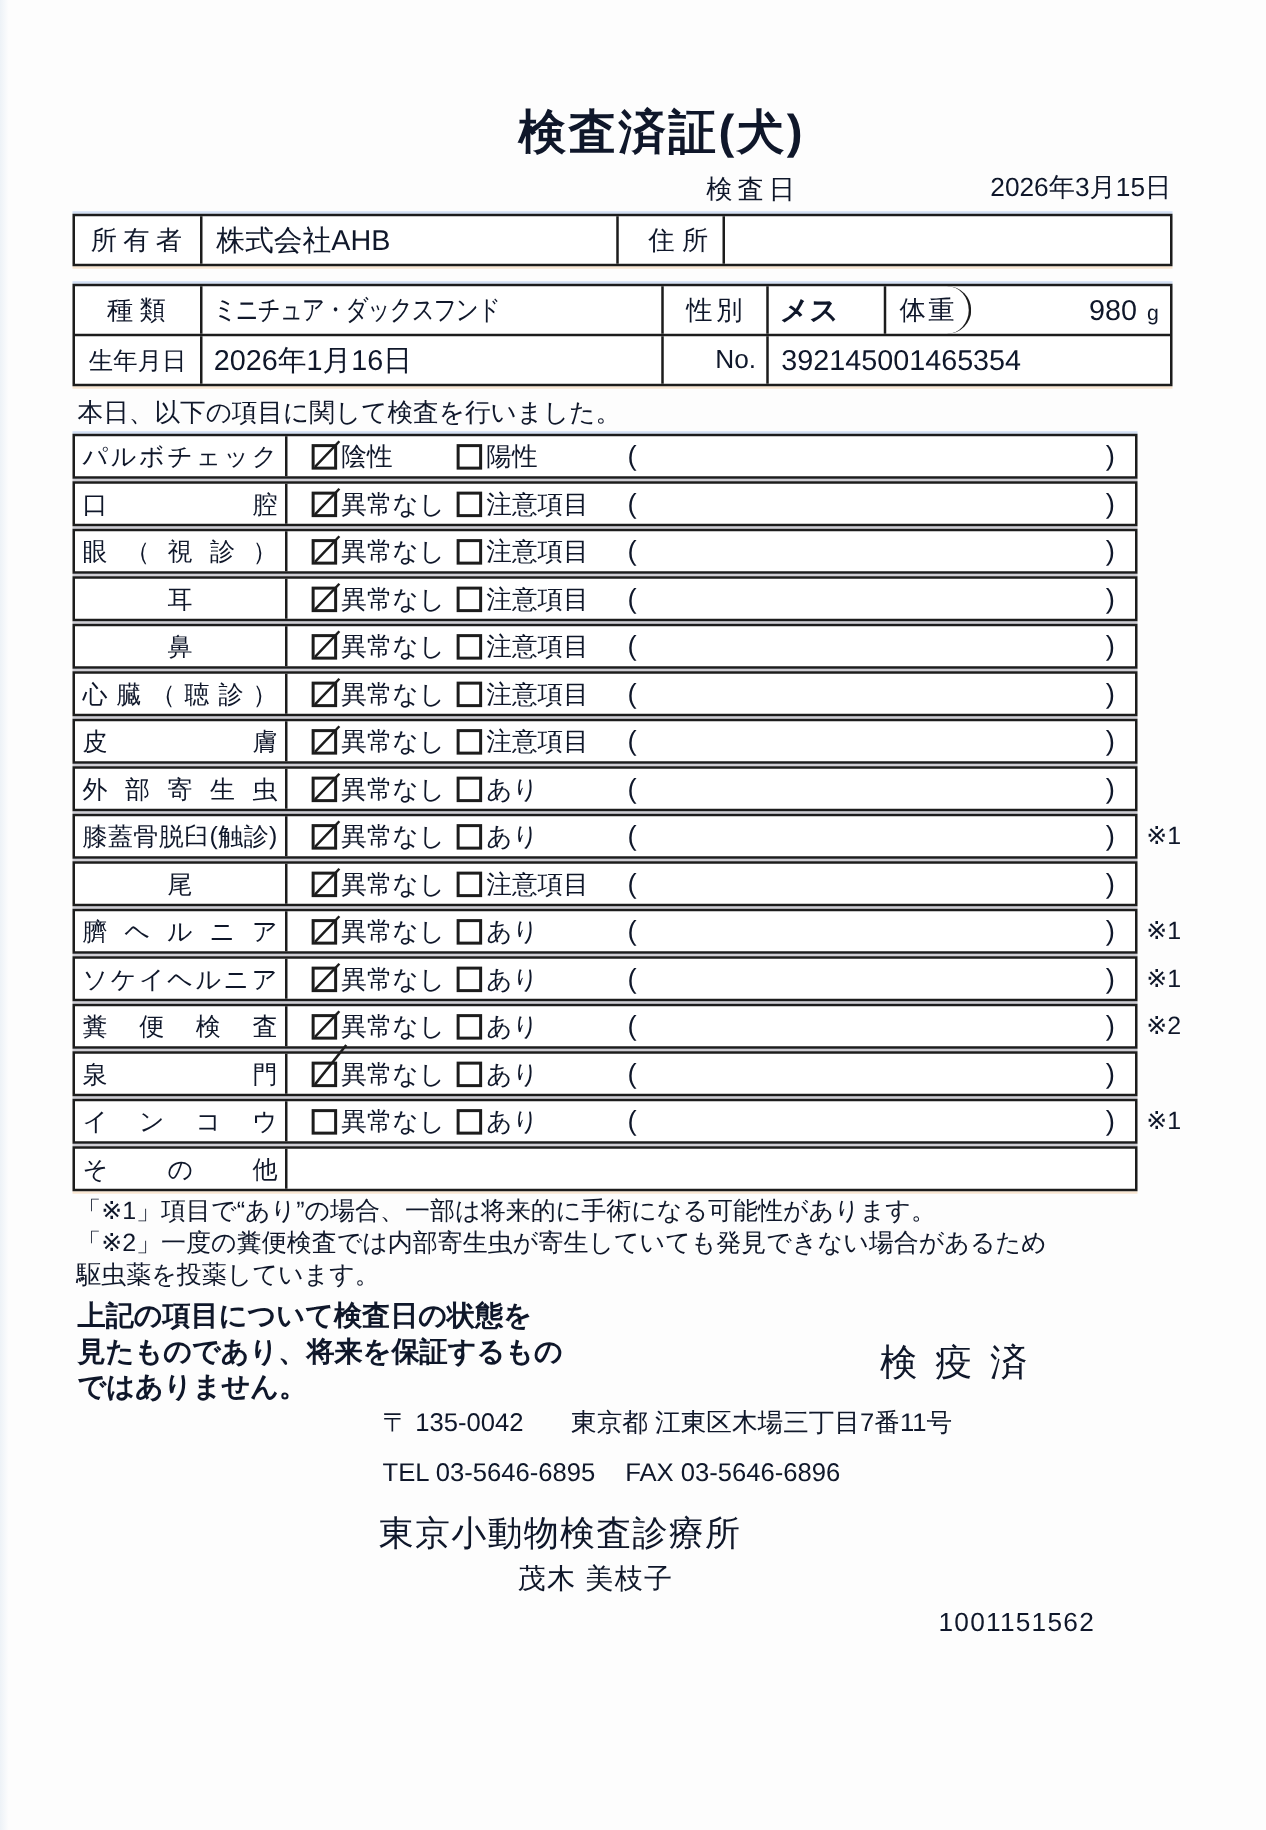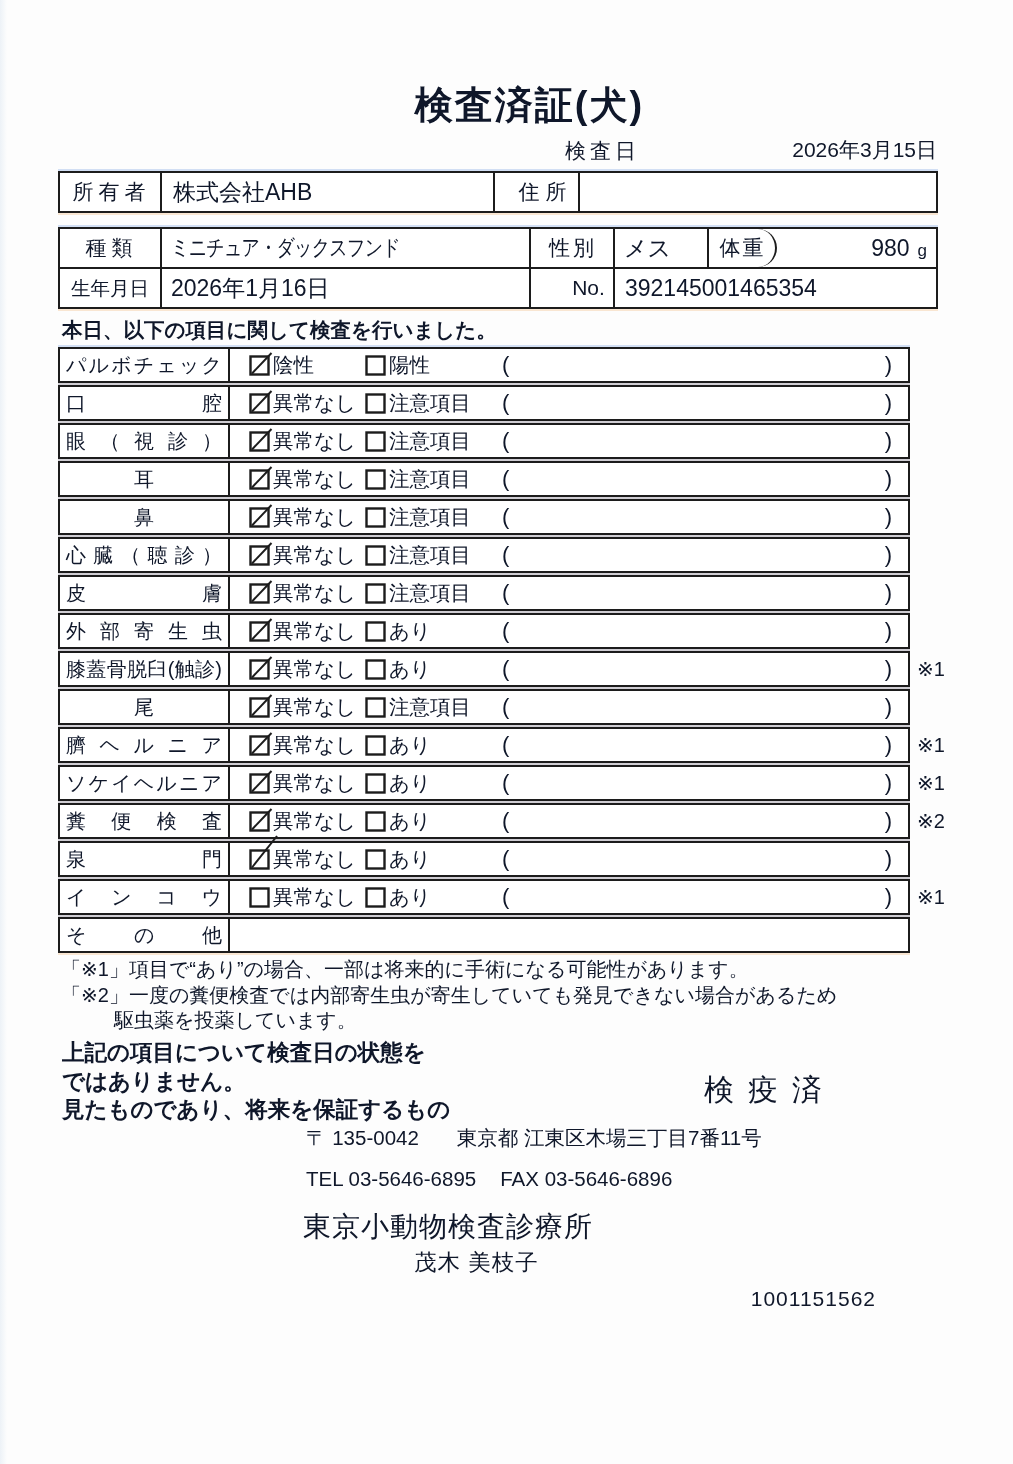--- a/index.html
+++ b/index.html
@@ -34,30 +34,30 @@
   .hrow{display:flex;flex:1;align-items:stretch;min-height:0;}
   .hrow + .hrow{border-top:2px solid #1c1c1c;}
   .hcell{display:flex;align-items:center;box-sizing:border-box;overflow:visible;white-space:nowrap;}
   .hcell.lab{justify-content:center;font-size:21px;}
   .hcell.bdr{border-right:2px solid #1c1c1c;}
   .w-label{width:102px;flex:none;}
   .w-val-a{width:333px;flex:none;padding-left:11px;font-size:23px;}
   .w-addr-label{width:85px;flex:none;letter-spacing:6px;padding-left:18px;}
   .w-val-b{width:369px;flex:none;padding-left:9px;font-size:23px;}
   .w-sex-label{width:84px;flex:none;letter-spacing:3px;padding-left:2px;}
-  .w-sex-val{width:94px;flex:none;padding-left:9px;font-size:23px;}
+  .w-sex-val{width:94px;flex:none;padding-left:9px;font-size:23px;font-weight:bold;}
   .w-wt-label{width:68px;flex:none;letter-spacing:2px;padding-left:1px;border-radius:19px;}
   .w-no-label{width:84px;flex:none;font-size:19px;padding-left:33px;}
   .flexfill{flex:1;padding-left:10px;font-size:23px;}
   .weight-val{flex:1;justify-content:flex-end;padding-right:9px;font-size:23px;}
   .weight-unit{font-size:17px;margin-left:8px;margin-top:5px;}
   .condensed{display:inline-block;transform:scaleX(.82);transform-origin:left center;font-size:22px;letter-spacing:-1px;}
   .ls2{letter-spacing:5px;padding-left:3px;}
 
-  .intro{position:absolute;left:62px;top:316px;font-size:20.5px;font-weight:bold;}
+  .intro{position:absolute;left:62px;top:316px;font-size:20.5px;}
 
   
   .exam-table{position:absolute;left:58px;top:347px;width:852px;
               display:flex;flex-direction:column;gap:2px;}
   .exam-row{position:relative;height:36px;box-sizing:border-box;
             border:2px solid #1c1c1c;background:#fff;display:flex;}
   .exam-label{width:170px;flex:none;box-sizing:border-box;border-right:2px solid #1c1c1c;
               display:flex;align-items:center;padding:0 6px;font-size:20px;}
   .exam-label.j{justify-content:space-between;}
   .exam-label.c{justify-content:center;}
@@ -71,21 +71,21 @@
   .paren.open{left:272px;}
   .paren.close{right:16px;}
   .row-note{position:absolute;left:calc(100% + 9px);top:50%;transform:translateY(-50%);
             font-size:20px;white-space:nowrap;}
   .cb{width:21px;height:21px;overflow:visible;flex:none;}
   .cb rect{fill:none;stroke:#1c1c1c;stroke-width:2.4;}
   .cb line{stroke:#1c1c1c;stroke-width:2;}
 
   
   .notes{position:absolute;left:61px;top:957px;font-size:20px;line-height:25.5px;}
-  .notes .indent{margin-left:53px;}
+  .notes .indent{}
   .statement{position:absolute;left:62px;top:1039px;font-size:22.5px;font-weight:600;line-height:28.5px;}
   .stamp{position:absolute;left:704px;top:1070px;font-size:30px;font-weight:500;letter-spacing:14px;white-space:nowrap;}
 
   
   .postal-line{position:absolute;left:306px;top:1124px;font-size:20.5px;white-space:nowrap;}
   .postal-line .gap{display:inline-block;width:38px;}
   .tel-line{position:absolute;left:306px;top:1167px;font-size:20.5px;white-space:nowrap;}
   .tel-line .gap{display:inline-block;width:24px;}
   .clinic-name{position:absolute;left:303px;top:1208px;font-size:28px;font-weight:500;letter-spacing:1px;}
   .vet-name{position:absolute;left:414px;top:1247px;font-size:22.5px;letter-spacing:1px;}
@@ -525,22 +525,22 @@
     </div>
 
   <div class="notes">
     <div>「※1」項目で“あり”の場合、一部は将来的に手術になる可能性があります。</div>
     <div>「※2」一度の糞便検査では内部寄生虫が寄生していても発見できない場合があるため</div>
     <div class="indent">駆虫薬を投薬しています。</div>
   </div>
 
   <div class="statement">
     <div>上記の項目について検査日の状態を</div>
+    <div>見たものであり、将来を保証するもの</div>
     <div>ではありません。</div>
-    <div>見たものであり、将来を保証するもの</div>
   </div>
 
   <div class="stamp">検疫済</div>
 
   <div class="postal-line">
     <span>〒 135-0042</span><span class="gap"></span><span>東京都 江東区木場三丁目7番11号</span>
   </div>
   <div class="tel-line">
     <span>TEL 03-5646-6895</span><span class="gap"></span><span>FAX 03-5646-6896</span>
   </div>

